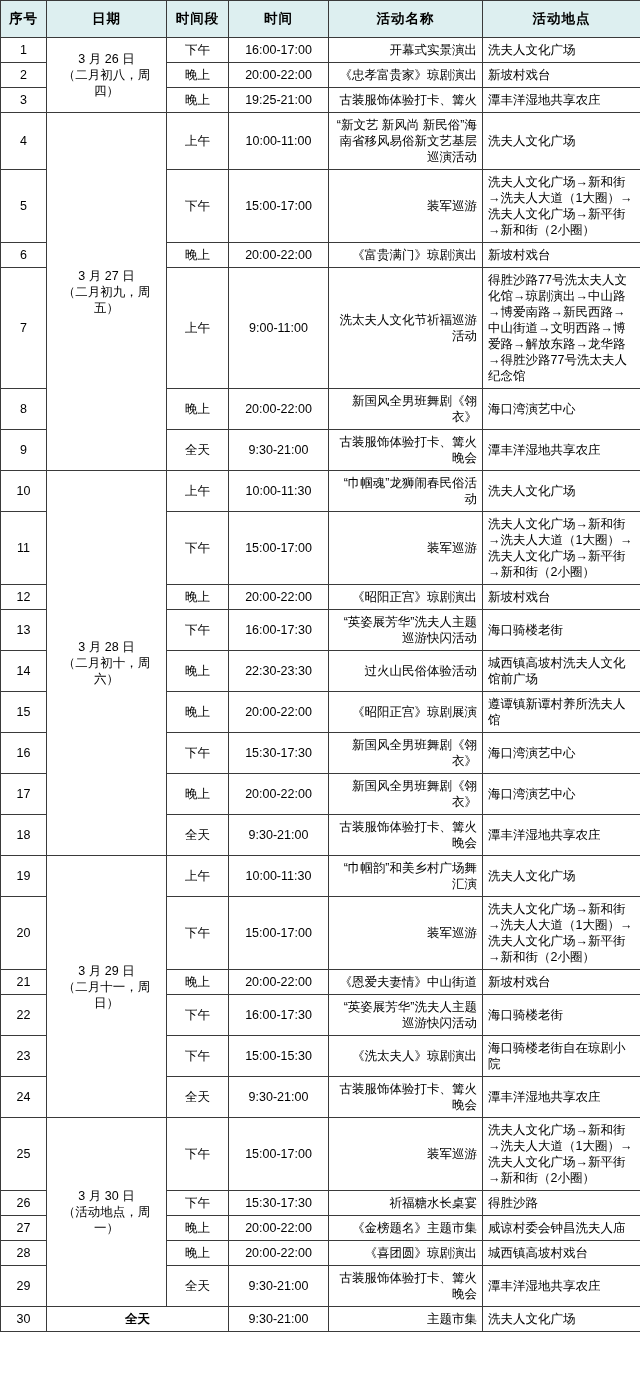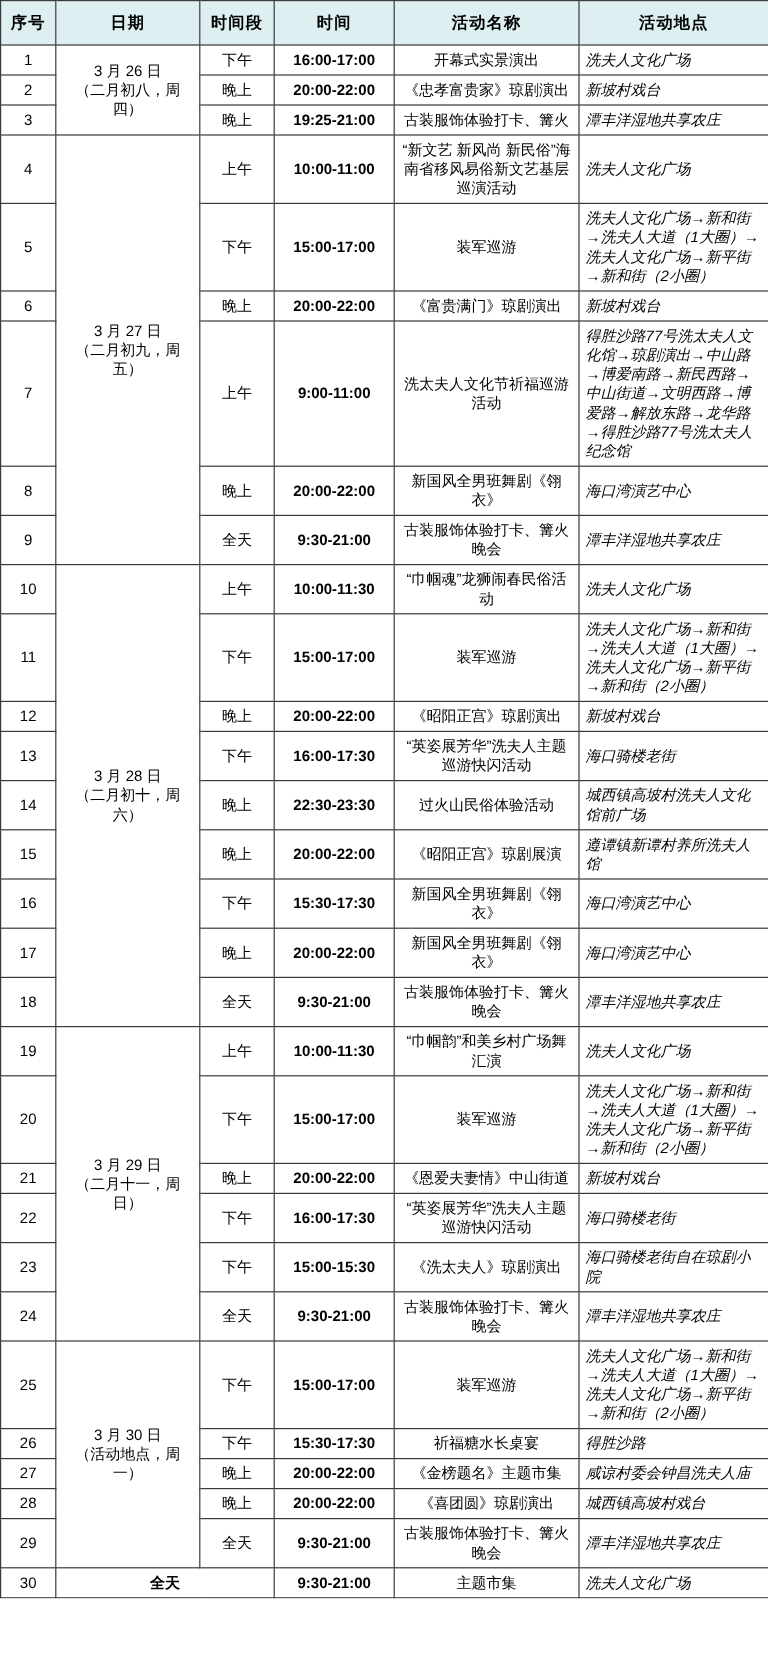--- a/index.html
+++ b/index.html
@@ -48,23 +48,23 @@
   }
   td.no, td.part, td.time, td.date {
     text-align: center;
   }
   td.no { font-size: 13px; }
   td.date {
     font-size: 12.5px;
     line-height: 1.45;
   }
   td.part { font-size: 12.5px; }
-  td.time { font-size: 12.5px; white-space: nowrap; font-weight: bold; }
-  td.name { text-align: center; }
-  td.place { text-align: left; font-style: italic; }
+  td.time { font-size: 12.5px; white-space: nowrap; }
+  td.name { text-align: right; }
+  td.place { text-align: left; }
   td.center-all {
     text-align: center;
     font-size: 13px;
     font-weight: bold;
   }
 </style>
 </head>
 <body>
 
 <div id="sheet">

